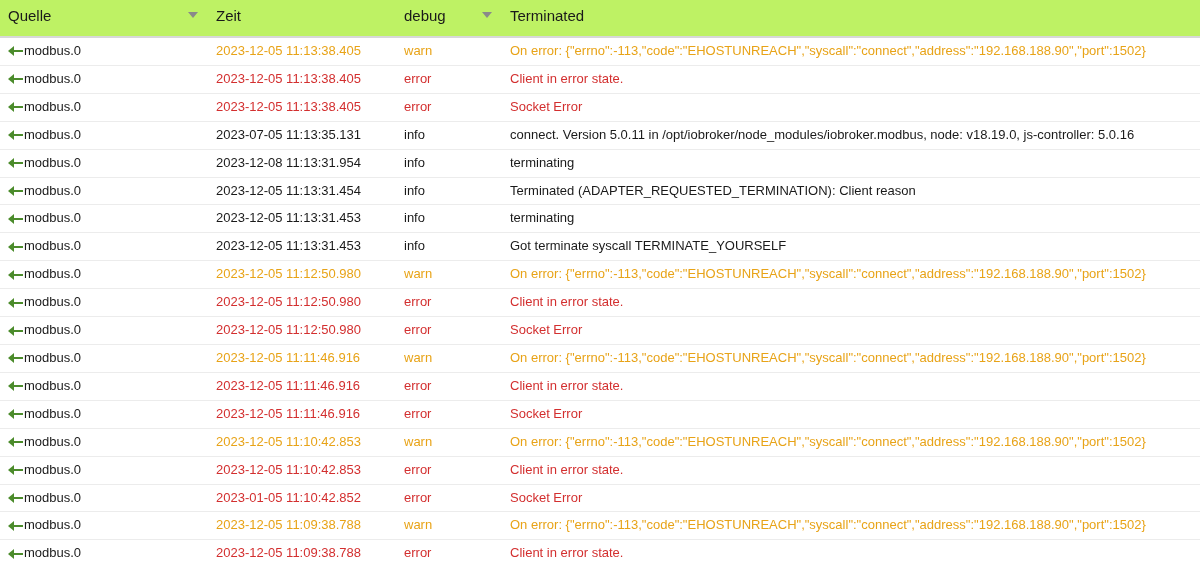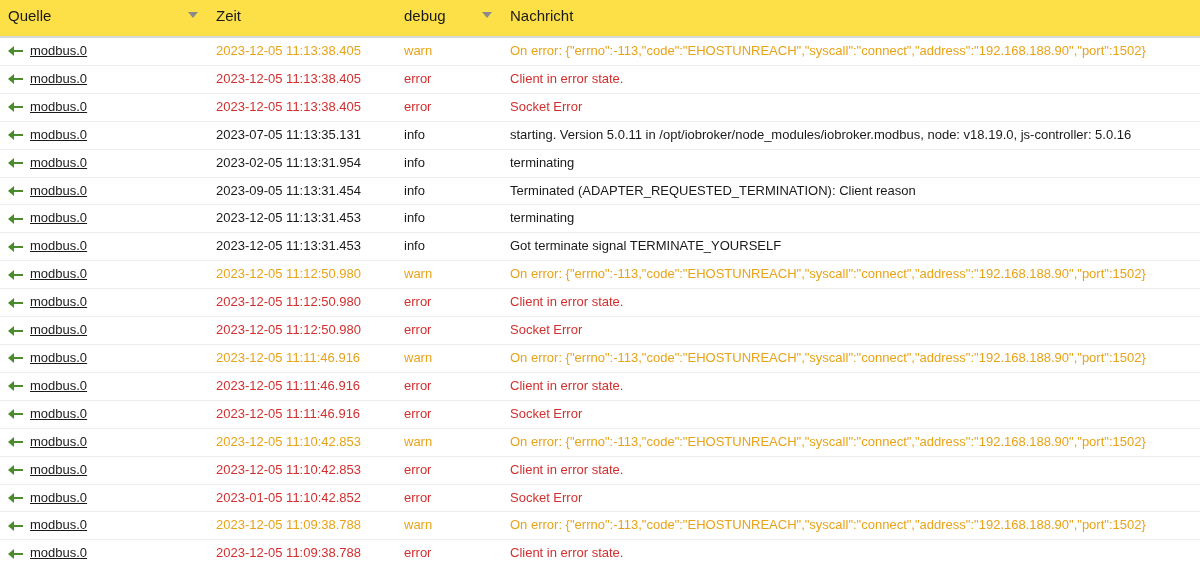--- a/index.html
+++ b/index.html
@@ -21,21 +21,21 @@
     table-layout: fixed;
   }
   .log-table thead th {
     text-align: left;
     font-weight: normal;
     font-size: 15px;
     color: #1a1a1a;
     padding: 2px 8px 8px 8px;
     vertical-align: top;
     border-bottom: 2px solid #d8d8d8;
-    background: #fde047;
+    background: #bef264;
     position: relative;
   }
   th.col-source   { width: 192px; }
   th.col-time     { width: 172px; }
   th.col-severity { width: 90px; }
   th.col-message  { width: auto; }
 
   .th-inner {
     display: flex;
     align-items: center;
@@ -62,22 +62,20 @@
     text-overflow: ellipsis;
     font-size: 13px;
     vertical-align: middle;
   }
   td.cell-source {
     color: #1a1a1a;
   }
   .src-wrap {
     display: flex;
     align-items: center;
-    gap: 6px;
-    text-decoration: underline;
   }
   .arrow-icon {
     flex: 0 0 auto;
     display: inline-block;
     width: 16px;
     height: 10px;
     position: relative;
   }
   .arrow-icon .shaft {
     position: absolute;
@@ -125,21 +123,21 @@
         </div>
       </th>
       <th class="col-severity">
         <div class="th-inner">
           <span>debug</span>
           <span class="sort-arrow"></span>
         </div>
       </th>
       <th class="col-message">
         <div class="th-inner">
-          <span>Nachricht</span>
+          <span>Terminated</span>
         </div>
       </th>
     </tr>
   </thead>
   <tbody id="log-body">
       <tr class="row-warn">
         <td class="cell-source">
           <span class="src-wrap">
             <span class="arrow-icon">
               <span class="head"></span>
@@ -185,47 +183,47 @@
           <span class="src-wrap">
             <span class="arrow-icon">
               <span class="head"></span>
               <span class="shaft"></span>
             </span>
             <span>modbus.0</span>
           </span>
         </td>
         <td class="cell-time">2023-07-05 11:13:35.131</td>
         <td class="cell-severity">info</td>
-        <td class="cell-message">starting. Version 5.0.11 in /opt/iobroker/node_modules/iobroker.modbus, node: v18.19.0, js-controller: 5.0.16</td>
+        <td class="cell-message">connect. Version 5.0.11 in /opt/iobroker/node_modules/iobroker.modbus, node: v18.19.0, js-controller: 5.0.16</td>
       </tr>
       <tr class="row-info">
         <td class="cell-source">
           <span class="src-wrap">
             <span class="arrow-icon">
               <span class="head"></span>
               <span class="shaft"></span>
             </span>
             <span>modbus.0</span>
           </span>
         </td>
-        <td class="cell-time">2023-02-05 11:13:31.954</td>
+        <td class="cell-time">2023-12-08 11:13:31.954</td>
         <td class="cell-severity">info</td>
         <td class="cell-message">terminating</td>
       </tr>
       <tr class="row-info">
         <td class="cell-source">
           <span class="src-wrap">
             <span class="arrow-icon">
               <span class="head"></span>
               <span class="shaft"></span>
             </span>
             <span>modbus.0</span>
           </span>
         </td>
-        <td class="cell-time">2023-09-05 11:13:31.454</td>
+        <td class="cell-time">2023-12-05 11:13:31.454</td>
         <td class="cell-severity">info</td>
         <td class="cell-message">Terminated (ADAPTER_REQUESTED_TERMINATION): Client reason</td>
       </tr>
       <tr class="row-info">
         <td class="cell-source">
           <span class="src-wrap">
             <span class="arrow-icon">
               <span class="head"></span>
               <span class="shaft"></span>
             </span>
@@ -241,21 +239,21 @@
           <span class="src-wrap">
             <span class="arrow-icon">
               <span class="head"></span>
               <span class="shaft"></span>
             </span>
             <span>modbus.0</span>
           </span>
         </td>
         <td class="cell-time">2023-12-05 11:13:31.453</td>
         <td class="cell-severity">info</td>
-        <td class="cell-message">Got terminate signal TERMINATE_YOURSELF</td>
+        <td class="cell-message">Got terminate syscall TERMINATE_YOURSELF</td>
       </tr>
       <tr class="row-warn">
         <td class="cell-source">
           <span class="src-wrap">
             <span class="arrow-icon">
               <span class="head"></span>
               <span class="shaft"></span>
             </span>
             <span>modbus.0</span>
           </span>

